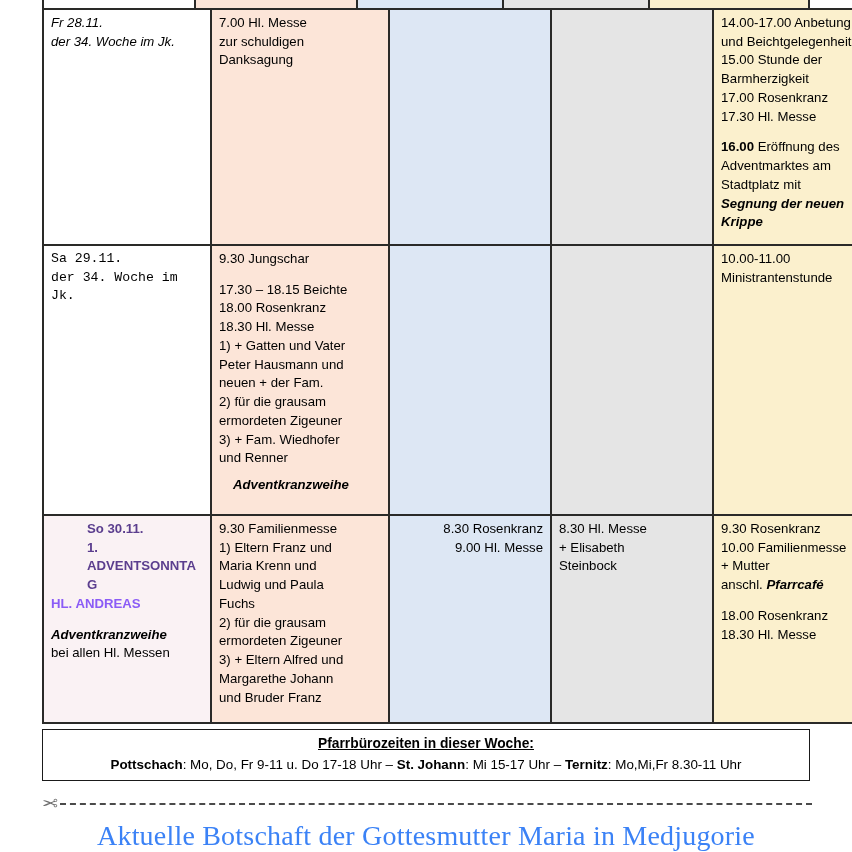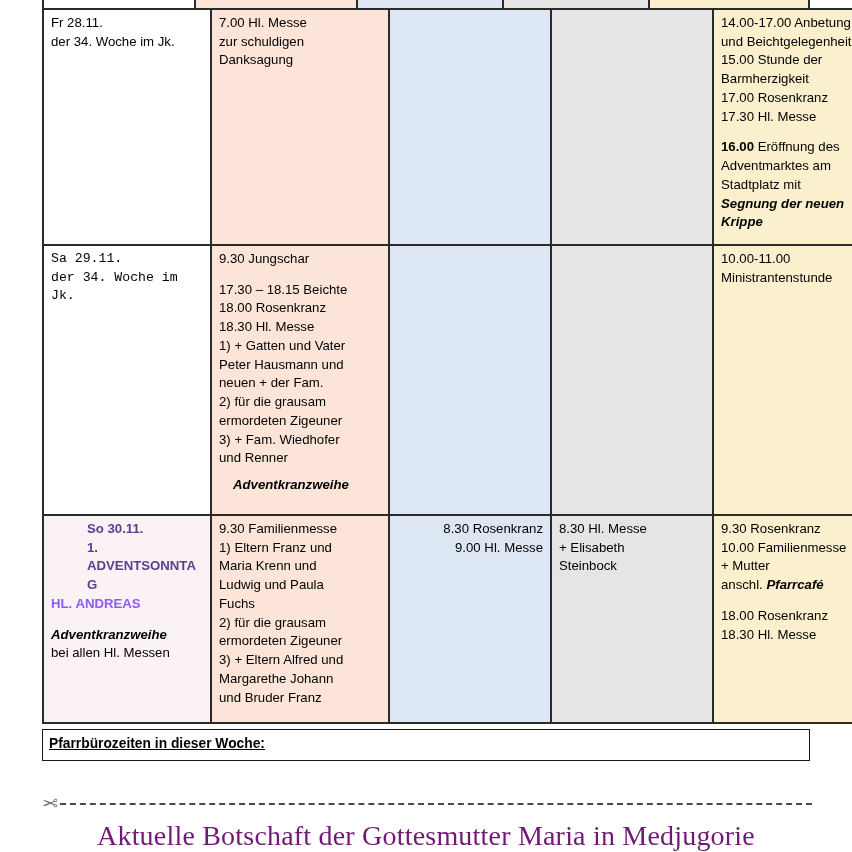--- a/index.html
+++ b/index.html
@@ -87,20 +87,21 @@
 
   
   .office-box {
     position: absolute;
     left: 42px;
     top: 729px;
     width: 768px;
     box-sizing: border-box;
     border: 1.6px solid #1a1a1a;
     padding: 4px 6px 5px 6px;
+    text-align: center;
     font-size: 13.6px;
     line-height: 1.5;
   }
   .office-title {
     font-weight: bold;
     text-decoration: underline;
     font-size: 13.8px;
   }
   .office-line { font-size: 13.4px; white-space: nowrap; }
 
@@ -130,21 +131,21 @@
 
   
   .bottom-heading {
     position: absolute;
     left: 0;
     top: 820px;
     width: 852px;
     text-align: center;
     font-family: "Liberation Serif", serif;
     font-size: 28px;
-    color: #701a75;
+    color: #3b82f6;
     letter-spacing: 0.2px;
     white-space: nowrap;
   }
 </style>
 </head>
 <body>
 
 <div class="top-strip">
   <div class="c1 col-white"></div>
   <div class="c2 col-peach"></div>
@@ -152,21 +153,21 @@
   <div class="c4 col-green"></div>
   <div class="c5 col-cream"></div>
 </div>
 
 <div class="sheet">
 
   <table class="schedule" style="margin-top:8px;">
 
     <tbody>
         <tr>
-      <td class="c1 col-white" style="height:224px;">
+      <td class="c1 col-white" style="height:224px;font-style:italic;">
         <span class="line">Fr 28.11.</span>
         <span class="line">der 34. Woche im Jk.</span>
       </td>
 
       <td class="c2 col-peach">
         <span class="line bold">7.00 Hl. Messe</span>
         <span class="line">zur schuldigen</span>
         <span class="line">Danksagung</span>
       </td>
 
@@ -264,20 +265,21 @@
         <span class="line">18.00 Rosenkranz</span>
         <span class="line bold">18.30 Hl. Messe</span>
       </td>
     </tr>
   </tbody>
     </table>
 </div>
 
 <div class="office-box">
   <div class="office-title">Pfarrbürozeiten in dieser Woche:</div>
+  <div class="office-line"><b>Pottschach</b><span>: Mo, Do, Fr 9-11 u. Do 17-18 Uhr – </span><b>St. Johann</b><span>: Mi 15-17 Uhr – </span><b>Ternitz</b><span>: Mo,Mi,Fr 8.30-11 Uhr</span></div>
 </div>
 
 <div class="cutline">
   <span class="scissors">✂</span>
   <span class="dashes"></span>
 </div>
 
 <div class="bottom-heading">Aktuelle Botschaft der Gottesmutter Maria in Medjugorie</div>
 
 </body></html>

